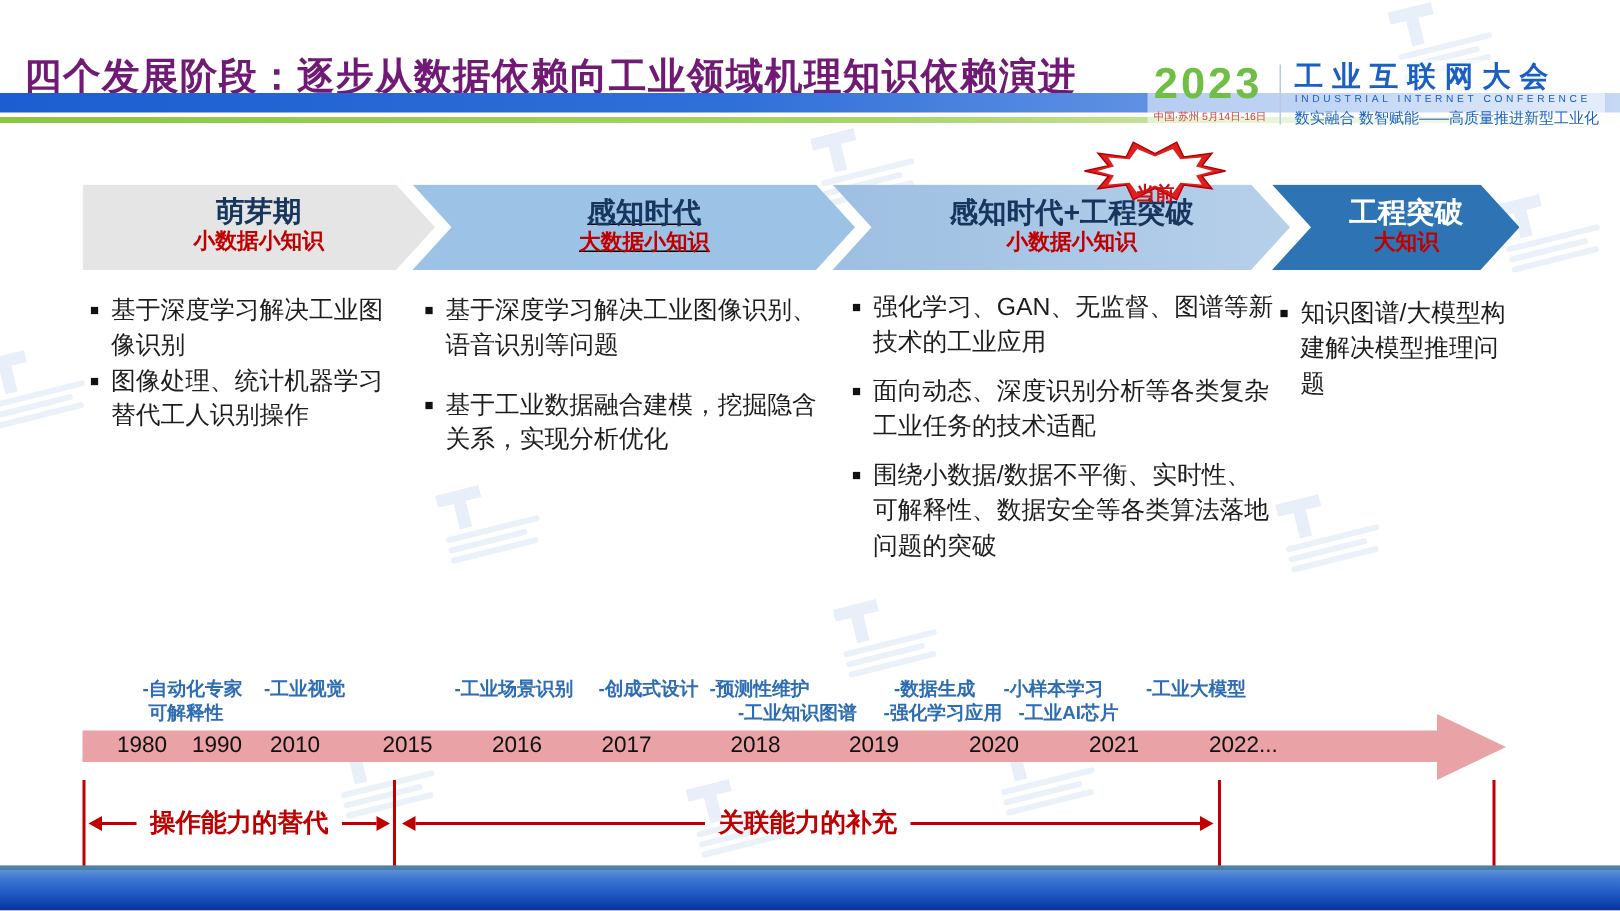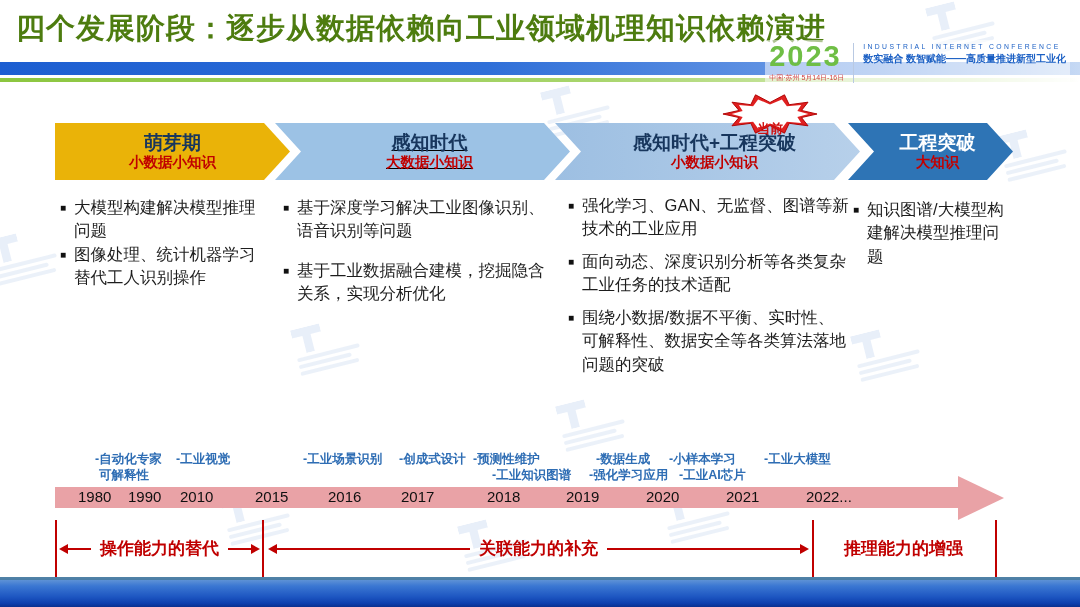--- a/index.html
+++ b/index.html
@@ -1,40 +1,40 @@
 <!DOCTYPE html>
 <html><head>
 <meta charset="utf-8">
 <style>
   * { margin:0; padding:0; box-sizing:border-box; }
   body { background:#888; font-family:"Liberation Sans","DejaVu Sans",sans-serif; }
   .slide { position:relative; width:1080px; height:607px; background:#fff; overflow:hidden; }
 
   
-  .title { position:absolute; left:16px; top:9px; font-size:29px; font-weight:bold;
-           color:#4d7c0f; letter-spacing:1px; white-space:nowrap; }
+  .title { position:absolute; left:16px; top:34px; font-size:25px; font-weight:bold;
+           color:#701a75; letter-spacing:1px; white-space:nowrap; }
   .rule-blue { position:absolute; left:0; top:62px; width:100%; height:13px;
            background:linear-gradient(90deg,#1c5ed1 0%,#2f6fd8 45%,#6f9de6 80%,#c6d9f4 100%); }
   .rule-green { position:absolute; left:0; top:78px; width:100%; height:4px;
            background:linear-gradient(90deg,#8cc63f 0%,#a8d56c 55%,#dff0c4 90%,#fff 100%); }
 
   .logo { position:absolute; right:10px; top:40px; display:flex; align-items:flex-start; gap:9px; background:rgba(255,255,255,.55); padding:2px 4px; }
   .logo-year { font-size:29px; font-weight:bold; color:#6fbe45; letter-spacing:2px; line-height:1; }
   .logo-venue { font-size:7px; color:#d04040; margin-top:2px; white-space:nowrap; }
   .logo-div { width:1px; height:40px; background:#b9c9e2; margin-top:1px; }
   .logo-cn { font-size:19px; font-weight:bold; color:#1a5fc4; letter-spacing:6px; line-height:1.05; white-space:nowrap; }
   .logo-en { font-size:6.8px; color:#1a5fc4; letter-spacing:2.4px; margin-top:1px; white-space:nowrap; }
-  .logo-slogan { font-size:10px; font-weight:bold; color:#1a5fc4; margin-top:2px; white-space:nowrap; }
+  .logo-slogan { font-size:10px; font-weight:normal; color:#1a5fc4; margin-top:2px; white-space:nowrap; }
 
   
   .stage { position:absolute; top:123px; height:57px; display:flex; flex-direction:column;
            justify-content:center; align-items:center; padding-left:14px; }
   .stage-first { clip-path:polygon(0 0, calc(100% - 26px) 0, 100% 50%, calc(100% - 26px) 100%, 0 100%); padding-left:0; }
   .stage-chev  { clip-path:polygon(0 0, calc(100% - 26px) 0, 100% 50%, calc(100% - 26px) 100%, 0 100%, 26px 50%); }
-  .stage1 { left:55px;  width:235px; background:#eab308; }
+  .stage1 { left:55px;  width:235px; background:#e5e5e5;font-family:Liberation Mono, monospace; }
   .stage2 { left:275px; width:295px; background:#9cc2e5;text-decoration:underline; }
   .stage3 { left:555px; width:305px; background:linear-gradient(90deg,#9dbfe2,#b7d0ea); }
   .stage4 { left:848px; width:165px; background:#2e74b5; }
   .stage-title { font-size:19px; font-weight:bold; color:#17365d; line-height:1.15; white-space:nowrap; }
   .stage4 .stage-title { color:#ffffff; }
   .stage-sub { font-size:14.5px; font-weight:bold; color:#c00000; line-height:1.2; white-space:nowrap; }
 
   
   .badge { position:absolute; left:722px; top:92px; width:96px; height:44px; }
   .badge svg { position:absolute; left:0; top:0; }
@@ -152,20 +152,21 @@
   <div class="rule-blue"></div>
   <div class="rule-green"></div>
 
   <div class="logo">
     <div class="logo-left">
       <div class="logo-year">2023</div>
       <div class="logo-venue">中国·苏州 5月14日-16日</div>
     </div>
     <div class="logo-div"></div>
     <div class="logo-right">
+      <div class="logo-cn">工业互联网大会</div>
       <div class="logo-en">INDUSTRIAL INTERNET CONFERENCE</div>
       <div class="logo-slogan">数实融合 数智赋能——高质量推进新型工业化</div>
     </div>
   </div>
 
   <div class="stage stage1 stage-first">
     <div class="stage-title">萌芽期</div>
     <div class="stage-sub">小数据小知识</div>
   </div>
   <div class="stage stage2 stage-chev">
@@ -185,21 +186,21 @@
     <svg width="96" height="44" viewBox="0 0 100 44">
       <polygon fill="#e02020" stroke="#b00000" stroke-width="1" points="99,22 82.8,18.3 89.6,9.7 70,12.3 65.1,2 50,10 34.9,2 30,12.3 10.4,9.7 17.7,18.3 1,22 17.7,25.7 10.4,34.3 30,31.7 34.9,42 50,34 65.1,42 70,31.7 89.6,34.3 82.8,25.7"></polygon>
       <polygon fill="#ffffff" points="90,22 78.5,18.9 82.4,12.6 67.6,13.9 62.4,6.8 50,12 37.6,6.8 32.4,13.9 17.6,12.6 21.5,18.9 10,22 21.5,25.1 17.6,31.4 32.4,30.1 37.6,37.2 50,32 62.4,37.2 67.6,30.1 82.4,31.4 78.5,25.1"></polygon>
     </svg>
     <div class="badge-label">当前</div>
   </div>
 
   <ul class="col col1">
     <li>
         <span class="blt">■</span>
-        <span>大模型构建解决模型推理问题</span>
+        <span>基于深度学习解决工业图像识别</span>
       </li>
     <li>
         <span class="blt">■</span>
         <span>图像处理、统计机器学习替代工人识别操作</span>
       </li>
   </ul>
 
   <ul class="col col2">
     <li>
         <span class="blt">■</span>
@@ -272,19 +273,16 @@
     <span class="ph-line"></span>
     <span class="ah ah-right"></span>
   </div>
   <div class="phase" style="left:268px;width:541px">
     <span class="ah ah-left"></span>
     <span class="ph-line"></span>
     <span class="phase-label">关联能力的补充</span>
     <span class="ph-line"></span>
     <span class="ah ah-right"></span>
   </div>
-  <div class="phase phase3" style="left:815px;width:177px">
-    <span class="phase-label">推理能力的增强</span>
-  </div>
 
   <div class="strip"></div>
 
 </div>
 
 </body></html>

